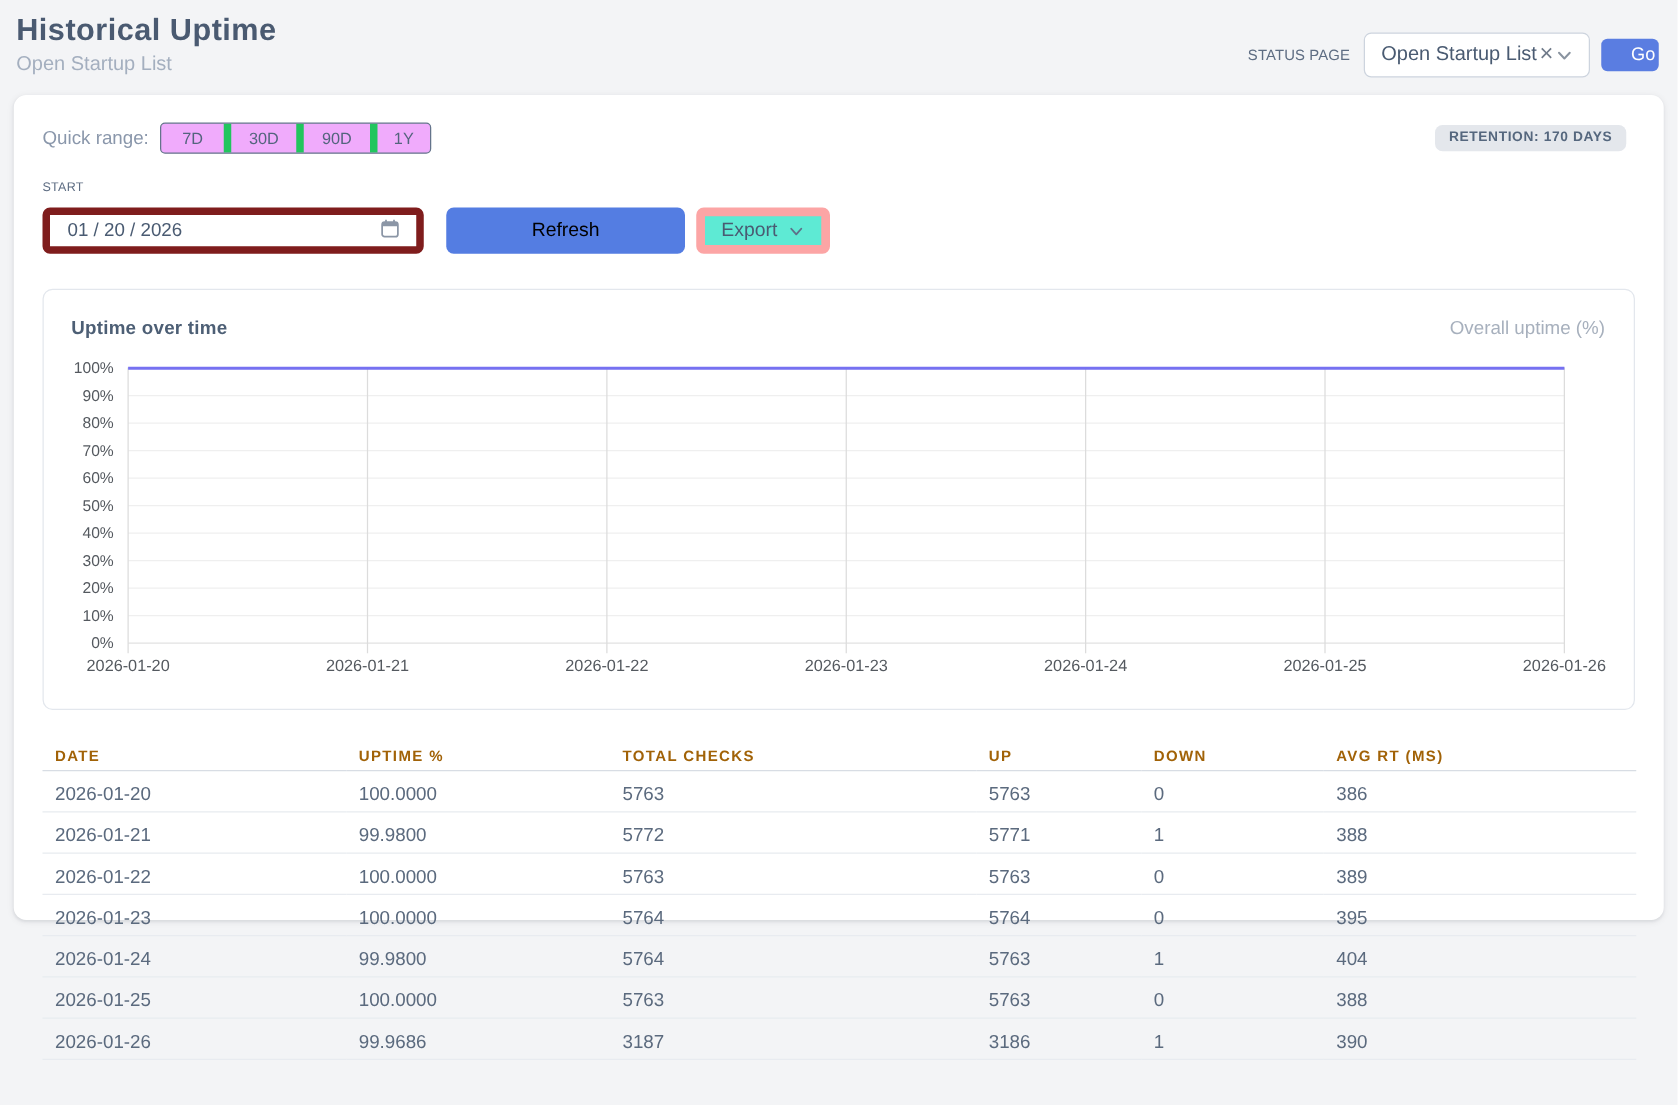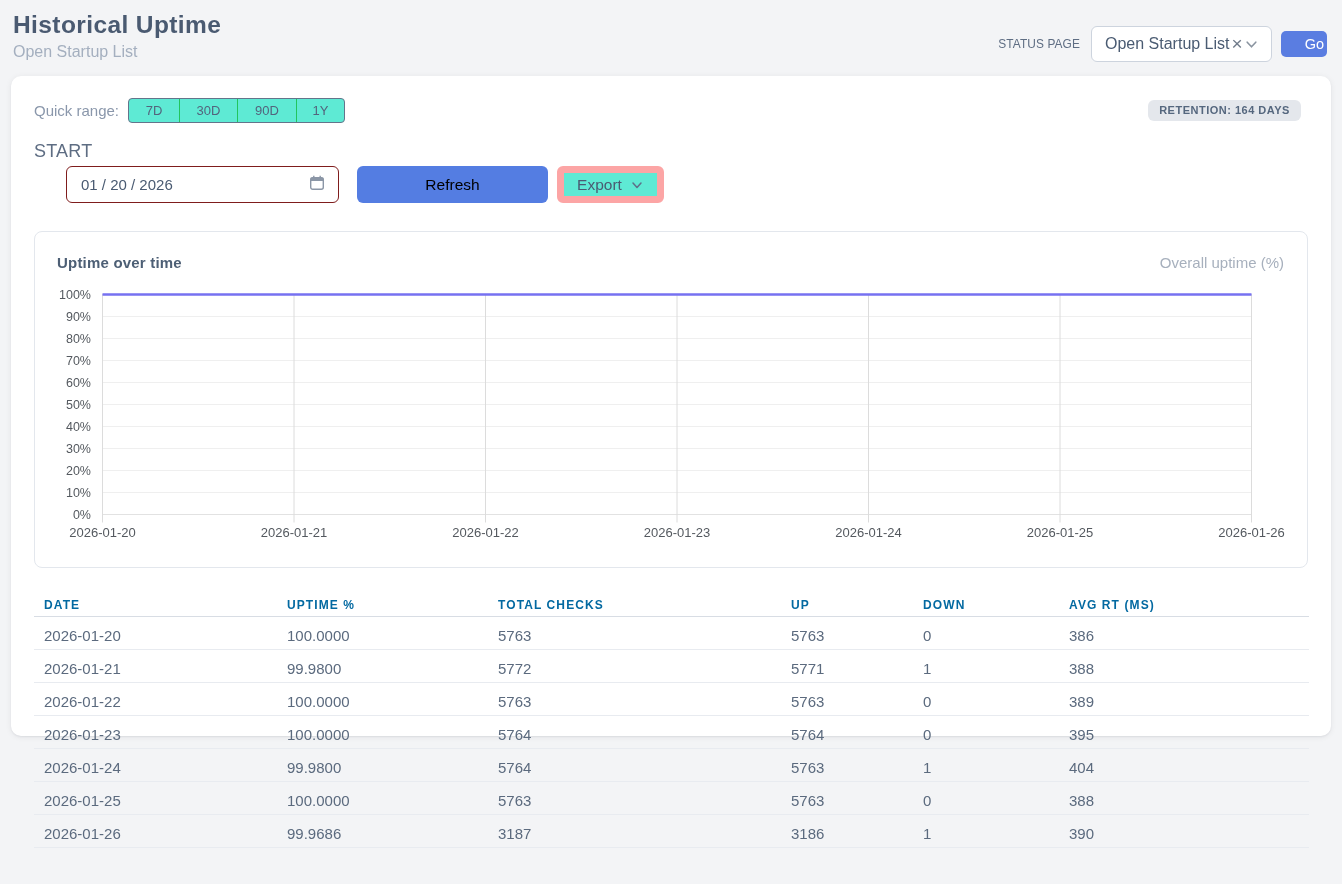--- a/index.html
+++ b/index.html
@@ -22,49 +22,49 @@
 .go { width: 46px; height: 26px; background: #5a7de1; border: none; border-radius: 5px; color: #fff;
   font-size: 14.5px; font-family: inherit; margin-left: 9px; margin-right: 4px; padding-left: 21px; }
 
 .card { margin-top: 14px; background: #fff; border-radius: 10px;
   box-shadow: 0 1px 2px rgba(16,24,40,.06), 0 1px 6px rgba(16,24,40,.07);
   padding: 22px 23px 0 23px; height: 660px; }
 
 .row1 { display: flex; justify-content: space-between; align-items: center; height: 25px; }
 .qr { display: flex; align-items: center; }
 .qr-label { font-size: 15px; color: #8a97ab; margin-right: 9px; }
-.seg { display: flex; border: 1px solid #64748b; border-radius: 4px; height: 25px; background: #5eead4; }
-.seg button { background: none; border: none; border-left: 1px solid #22c55e; font-family: inherit;
+.seg { display: flex; border: 1px solid #64748b; border-radius: 4px; height: 25px; background: #f0abfc; }
+.seg button { background: none; border: none; border-left: 6px solid #22c55e; font-family: inherit;
   font-size: 13px; color: #53647d; }
 .seg button:first-child { border-left: none; }
 .badge { background: #e4e7ec; border-radius: 6px; height: 21px; line-height: 21px; width: 153px; text-align: center; margin-right: 7px;
   font-size: 11px; font-weight: 700; letter-spacing: 0.5px; color: #55677e; }
 
 .row2 { display: flex; margin-top: 21px; align-items: flex-end; }
 .field { width: 305px; margin-right: 18px; }
-.field label { display: block; font-size: 18px; line-height: 14px; letter-spacing: 0.2px; color: #5e6d83; margin-bottom: 8px; }
-.inputbox { height: 37px; border: 1px solid #7f1d1d; border-radius: 6px; background: #fff;
-  display: flex; align-items: center; padding: 0 13px 0 14px; font-size: 15px; color: #4a5b72; margin-left: 32px; }
+.field label { display: block; font-size: 10px; line-height: 14px; letter-spacing: 0.2px; color: #5e6d83; margin-bottom: 8px; }
+.inputbox { height: 37px; border: 6px solid #7f1d1d; border-radius: 6px; background: #fff;
+  display: flex; align-items: center; padding: 0 13px 0 14px; font-size: 15px; color: #4a5b72; }
 .inputbox svg { margin-left: auto; }
 .calsvg { transform: translateY(-2px); }
 .gransel { margin-right: 16px; }
 .refresh { width: 191px; height: 37px; background: #547de2; border: none; border-radius: 6px;
   color: #000000; font-size: 15.5px; font-family: inherit; margin-right: 9px; }
 .export { width: 107px; height: 37px; background: #5eead4; border: 7px solid #fca5a5; border-radius: 6px;
   color: #4a5b72; font-size: 15.5px; font-family: inherit; display: flex; align-items: center; justify-content: center; }
 .export svg { margin-left: 8px; }
 
 .chartcard { margin-top: 28px; border: 1px solid #e3e7ed; border-radius: 8px; height: 337px; position: relative; }
 .chead { display: flex; justify-content: space-between; align-items: flex-start; padding: 22px 23px 0 22px; }
 .chead b { font-size: 15px; color: #4d5f75; letter-spacing: 0.2px; }
 .chead span { font-size: 15px; color: #a7b0bd; }
 .chartsvg { position: absolute; left: 0; top: 0; }
 
 table.data { width: 1275px; margin: 23px auto 0; border-collapse: collapse; }
-table.data th { text-align: left; font-size: 12px; line-height: 14px; letter-spacing: 1.1px; color: #0369a1;
+table.data th { text-align: left; font-size: 12px; line-height: 14px; letter-spacing: 1.1px; color: #a16207;
   padding: 7px 10px 4px 10px; border-bottom: 1px solid #d8dde4; }
 table.data td { font-size: 15px; color: #5b6a7e; padding: 4px 10px 0 10px; height: 33px; box-sizing: border-box; border-bottom: 1px solid #e8ebf0; }
 </style>
 </head>
 <body>
 <div class="page">
   <div class="topbar">
     <div>
       <h1>Historical Uptime</h1>
       <div class="sub">Open Startup List</div>
@@ -84,21 +84,21 @@
     <div class="row1">
       <div class="qr">
         <span class="qr-label">Quick range:</span>
         <div class="seg">
           <button style="width:50px">7D</button>
             <button style="width:58px">30D</button>
             <button style="width:59px">90D</button>
             <button style="width:48px">1Y</button>
         </div>
       </div>
-      <div class="badge">RETENTION: 164 DAYS</div>
+      <div class="badge">RETENTION: 170 DAYS</div>
     </div>
 
     <div class="row2">
       <div class="field">
         <label>START</label>
         <div class="inputbox">01 / 20 / 2026
           <svg class="calsvg" width="16" height="16" viewBox="0 0 16 16">
               <g stroke="#8b96a6" fill="none">
                 <rect x="1.7" y="2.7" width="12.6" height="11.6" rx="2" stroke-width="1.4"></rect>
                 <path d="M4.8 0.8 V3.4 M11.2 0.8 V3.4" stroke-width="1.4"></path>

